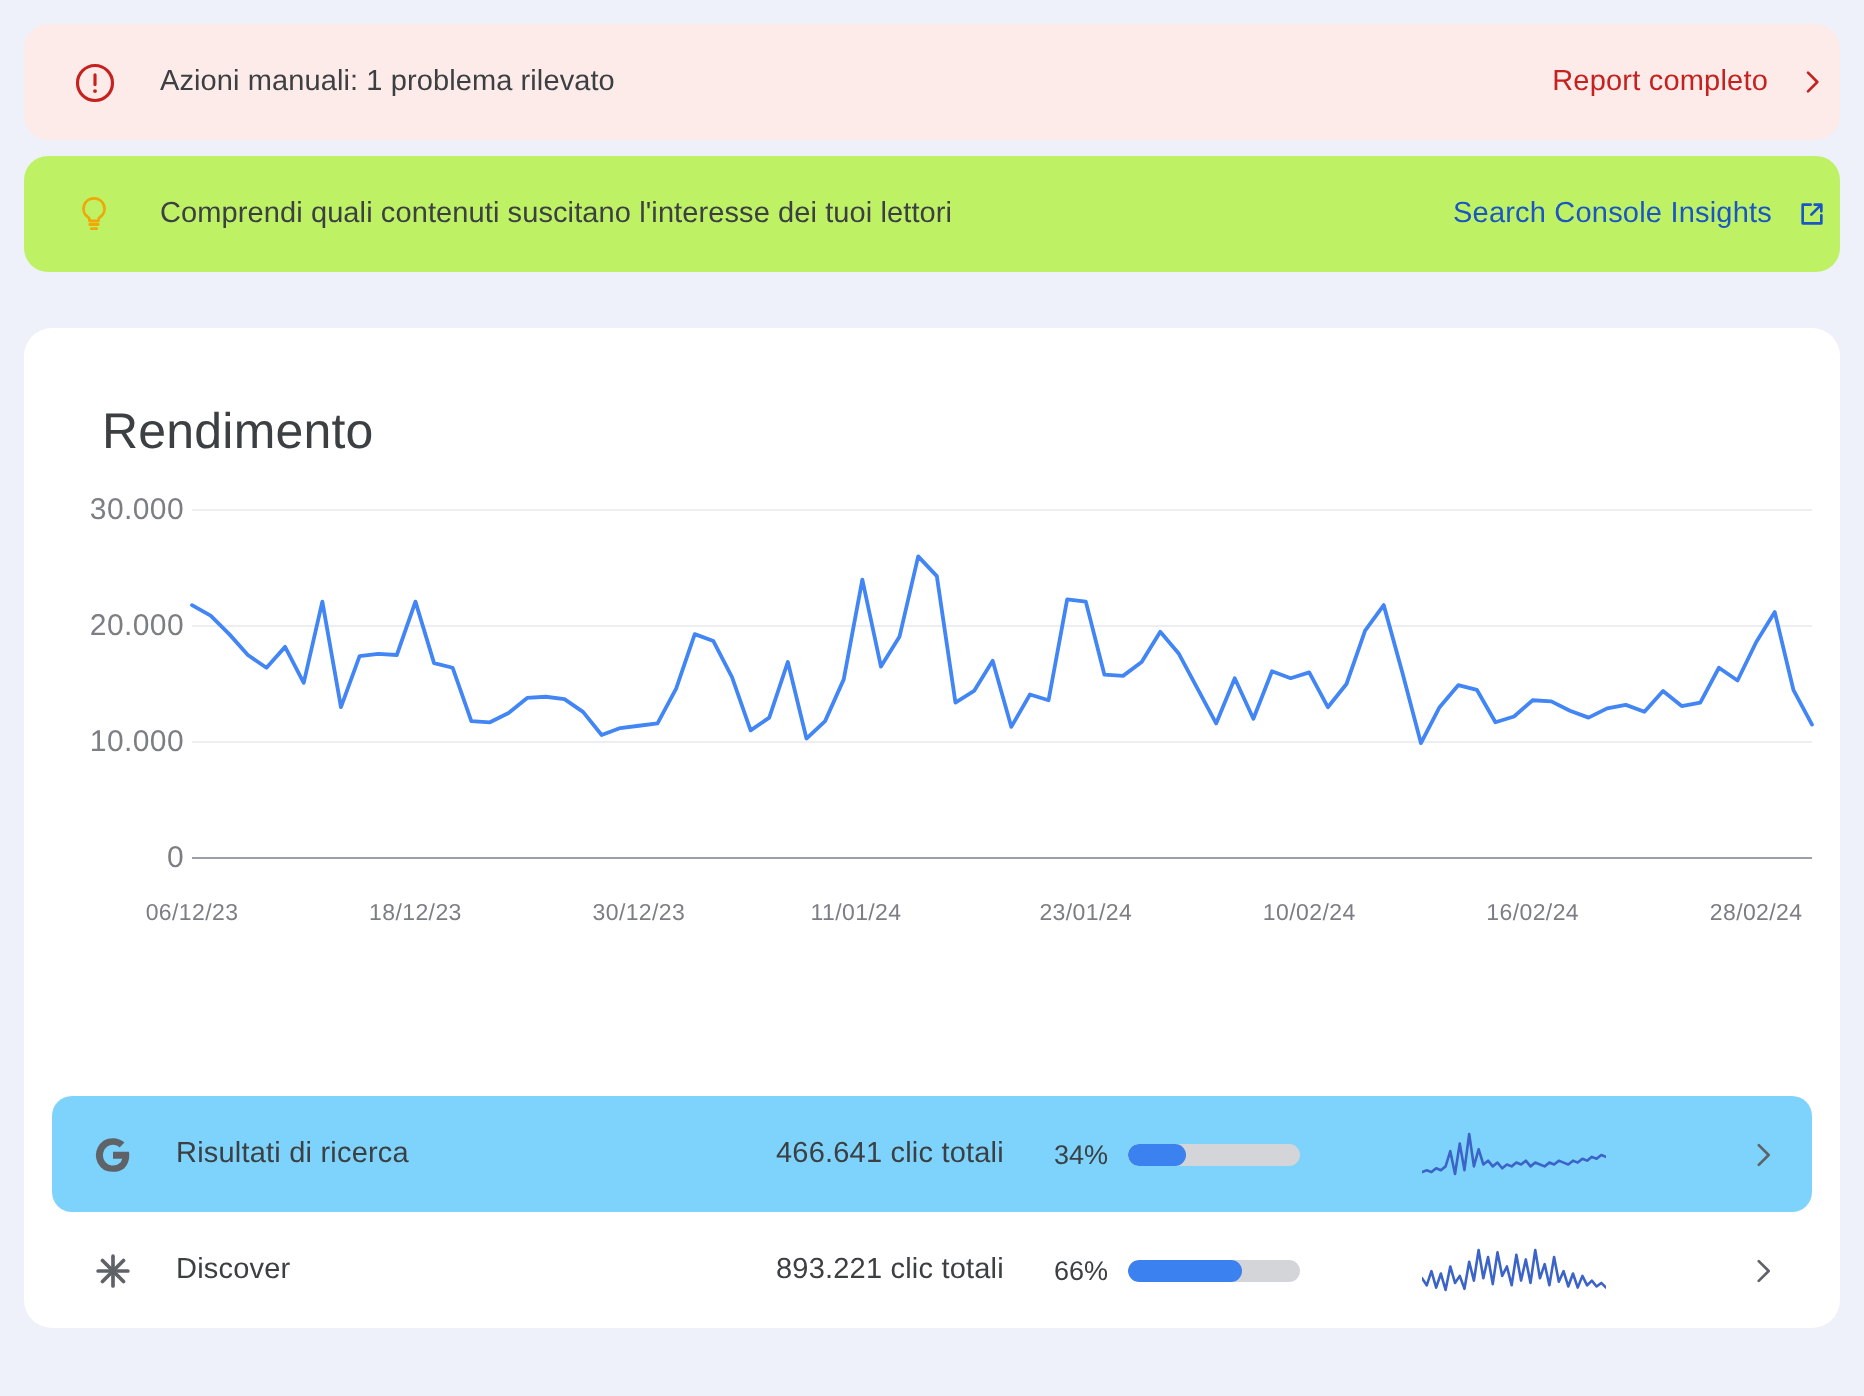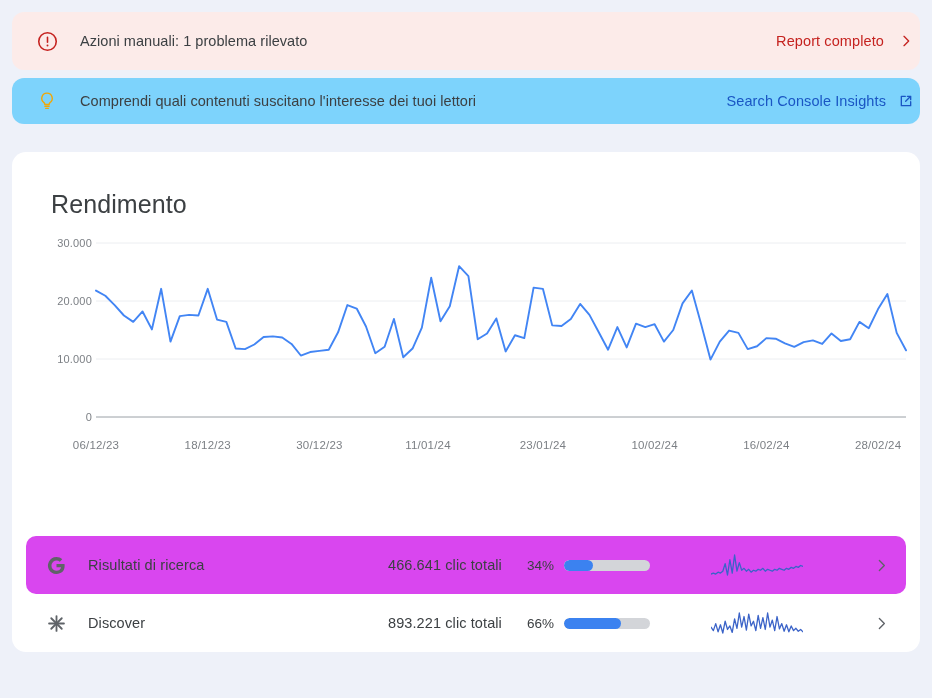--- a/index.html
+++ b/index.html
@@ -29,22 +29,22 @@
     align-items: center;
     box-sizing: border-box;
     padding: 0 6px 0 24px;
   }
   .banner-manual {
     background: #fcebe9;
     height: 58px;
     margin-bottom: 8px;
   }
   .banner-insights {
-    background: #7dd3fc;
-    height: 46px;
+    background: #bef264;
+    height: 58px;
   }
   .banner-left {
     display: flex;
     align-items: center;
     flex: 1;
     min-width: 0;
   }
   .banner-icon {
     width: 22px;
     height: 22px;
@@ -141,21 +141,21 @@
   .xtick {
     position: absolute;
     font-size: 11.5px;
     color: #7b7f84;
     letter-spacing: 0.2px;
     transform: translateX(-50%);
     white-space: nowrap;
   }
   .ytick {
     position: absolute;
-    font-size: 11px;
+    font-size: 15px;
     color: #7b7f84;
     letter-spacing: 0.2px;
     text-align: right;
     width: 54px;
     transform: translateY(-50%);
     white-space: nowrap;
   }
 
   
   .rows {
@@ -167,21 +167,21 @@
   .src-row {
     height: 58px;
     border-radius: 10px;
     display: flex;
     align-items: center;
     box-sizing: border-box;
     padding: 0 16px 0 18px;
     cursor: pointer;
   }
   .src-row.highlight {
-    background: #d946ef;
+    background: #7dd3fc;
   }
   .src-icon {
     width: 24px;
     flex: 0 0 24px;
     display: flex;
     align-items: center;
     justify-content: center;
     margin-right: 20px;
   }
   .src-name {

